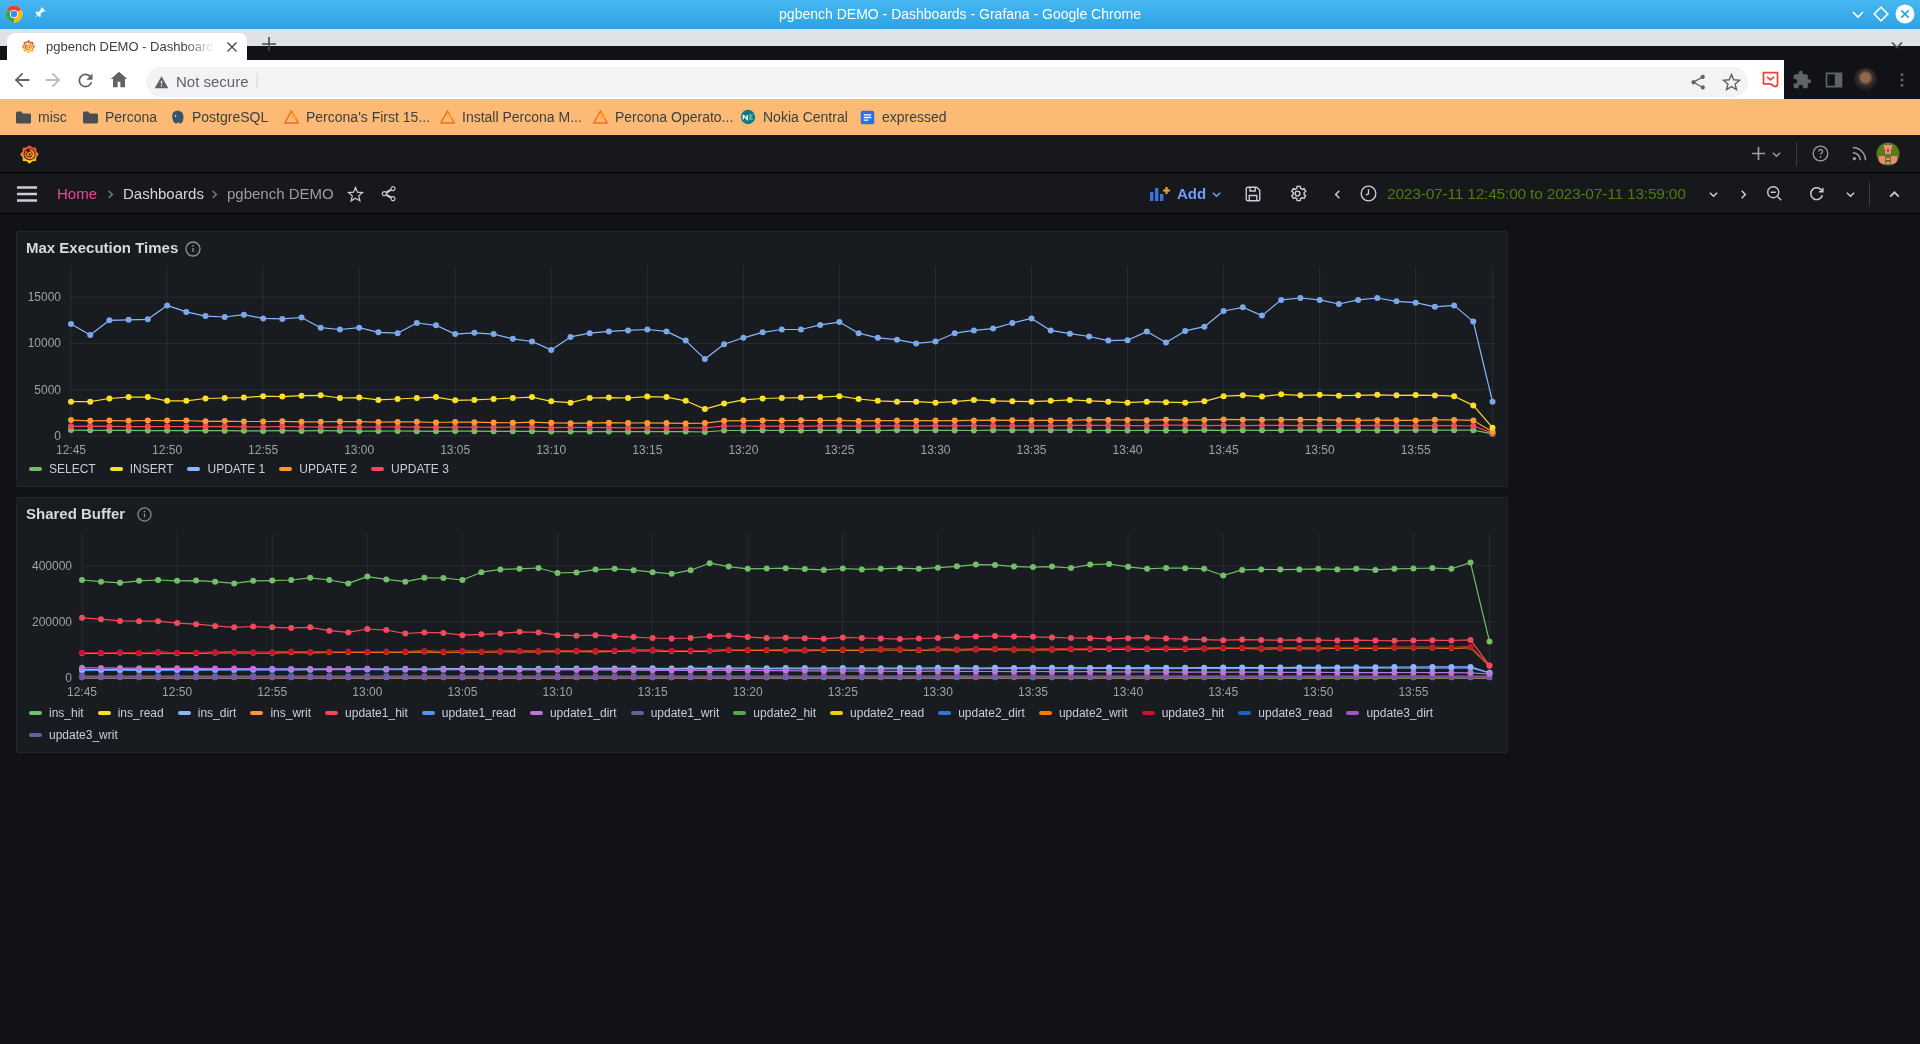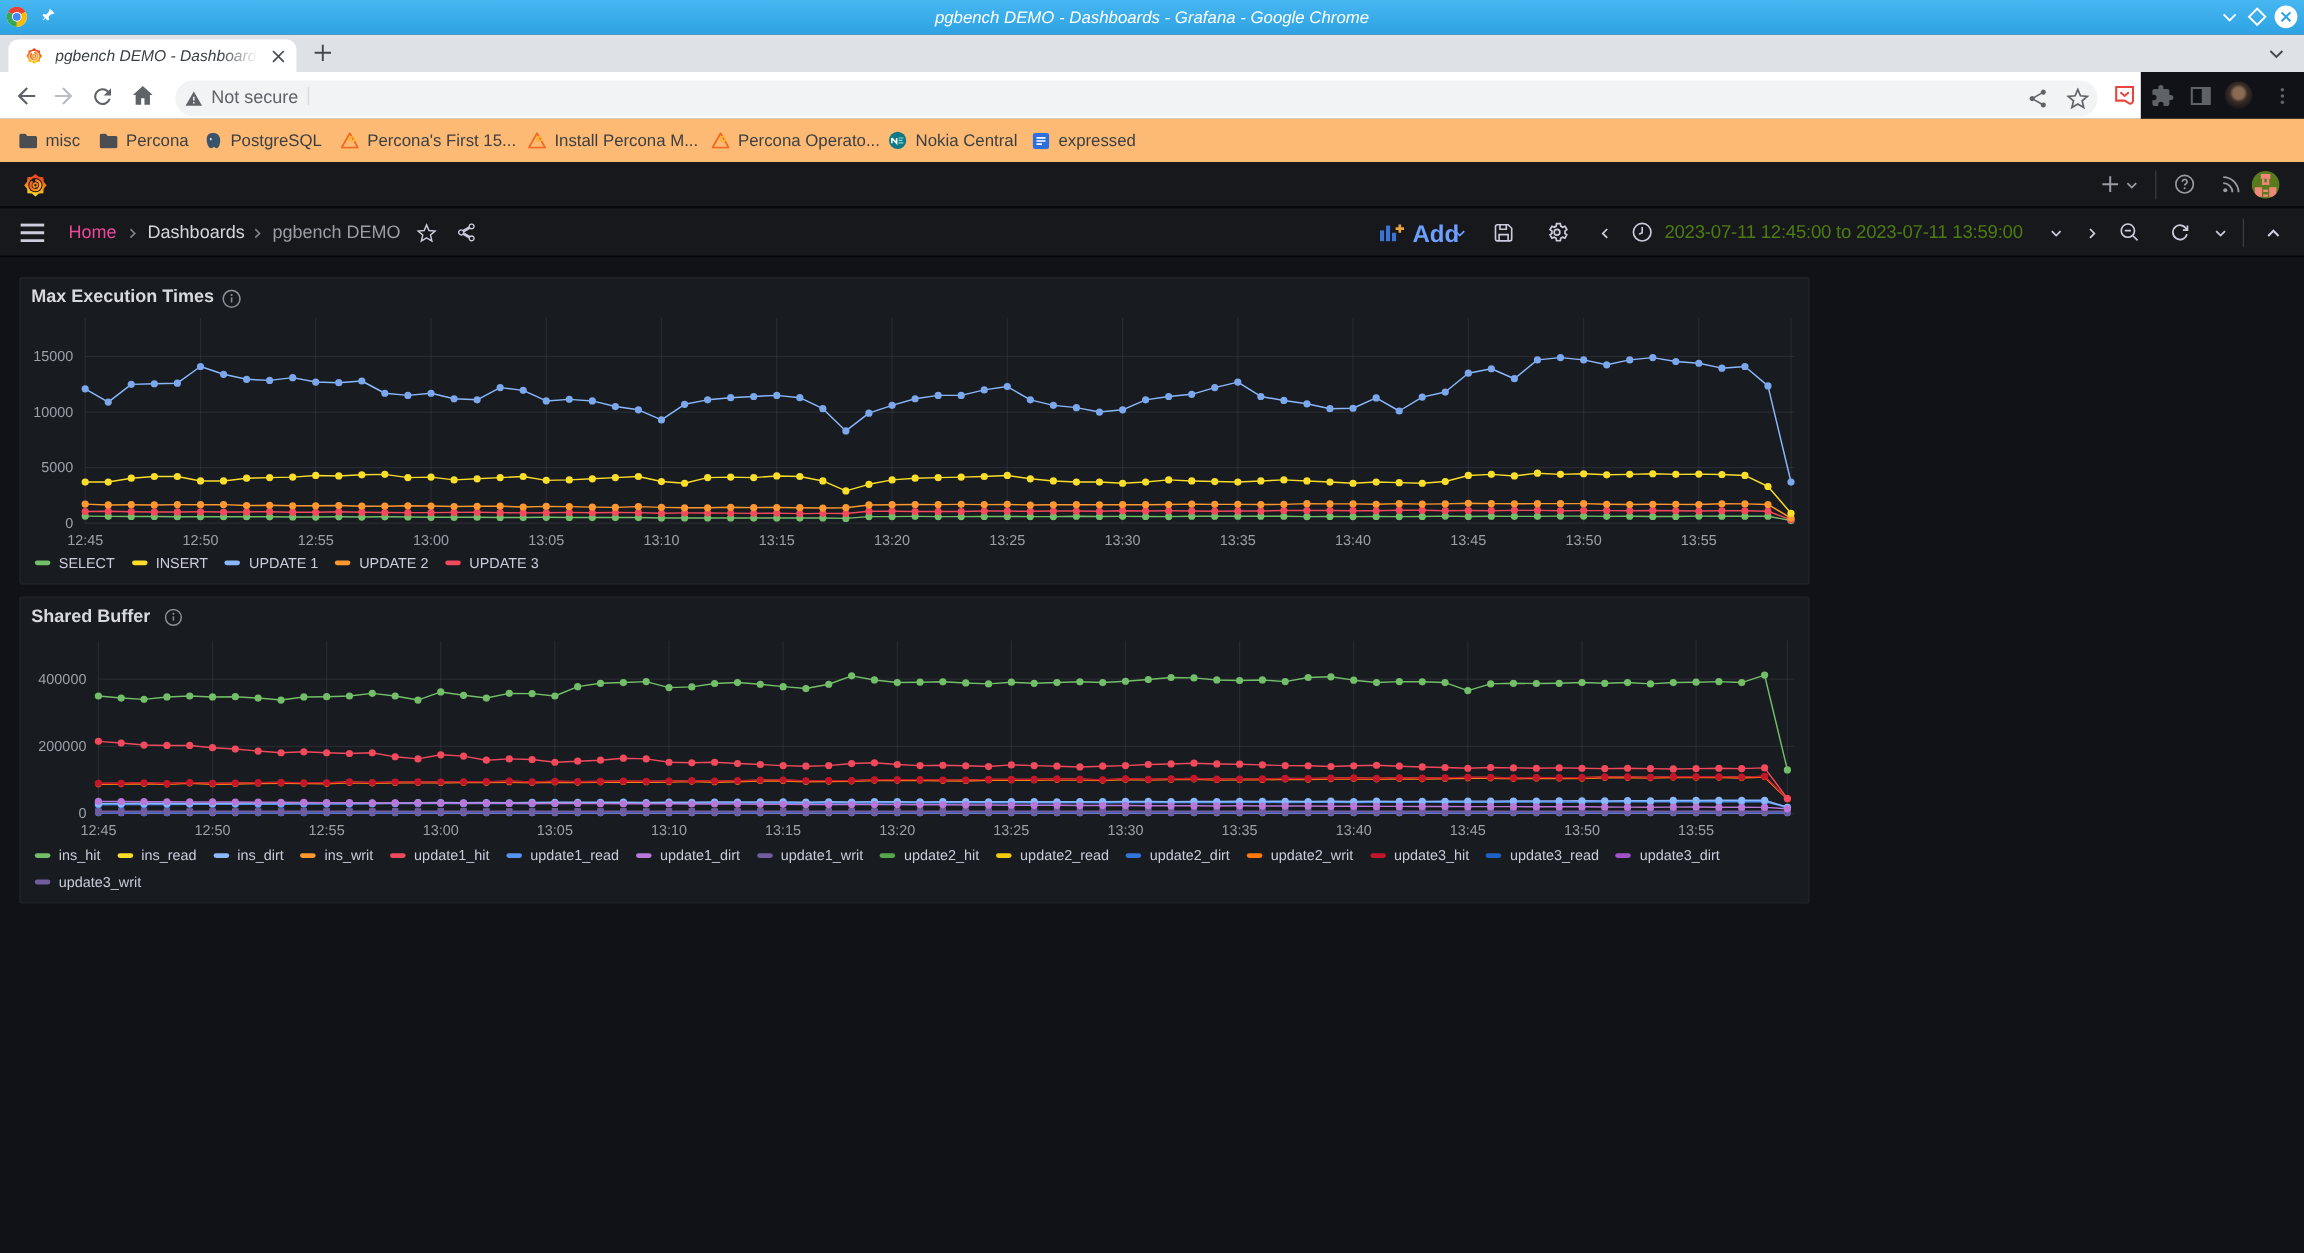--- a/index.html
+++ b/index.html
@@ -1,26 +1,26 @@
 <!DOCTYPE html>
 <html><head>
 <meta charset="utf-8">
 <style>
 * { margin:0; padding:0; box-sizing:border-box; }
 html,body { width:1920px; height:1044px; overflow:hidden; font-family:"Liberation Sans", sans-serif; }
 body { background:#111217; position:relative; }
 
 
 #titlebar { position:absolute; left:0; top:0; width:1920px; height:29px;
-  background:linear-gradient(#46b7f1,#2ea2e3);font-style:italic; }
+  background:linear-gradient(#46b7f1,#2ea2e3); }
 #titlebar .wtitle { position:absolute; left:0; right:0; top:6px; text-align:center;
   color:#fff; font-size:14px; }
 .winbtn { position:absolute; top:4px; color:#fff; }
 
-#tabbar { position:absolute; left:0; top:29px; width:1920px; height:31px; background:#dee1e6;font-style:italic; }
+#tabbar { position:absolute; left:0; top:29px; width:1920px; height:17px; background:#dee1e6; }
 #tab { position:absolute; left:7px; top:4px; width:240px; height:27px; background:#fff;
   border-radius:8px 8px 0 0; }
 #tab .tabtitle { position:absolute; left:39px; top:6px; font-size:13px; color:#3c4043; width:172px;
   overflow:hidden; white-space:nowrap;
   -webkit-mask-image:linear-gradient(90deg,#000 80%,transparent 98%);
   mask-image:linear-gradient(90deg,#000 80%,transparent 98%); }
 #newtab { position:absolute; left:262px; top:8px; }
 
 #toolbar { position:absolute; left:0; top:60px; width:1784px; height:39px; background:#fff; }
 #urlbar { position:absolute; left:146px; top:7px; width:1602px; height:30px; background:#f1f3f4;
@@ -256,21 +256,21 @@
     <svg width="16" height="16" style="position:absolute;left:381px;top:12px" viewBox="0 0 24 24">
         <path d="M18 16a3 3 0 0 0-2 .8l-8-4.6a3.3 3.3 0 0 0 0-1.4l8-4.6A3 3 0 1 0 15 4a3.3 3.3 0 0 0 .1.7L7 9.3a3 3 0 1 0 0 4.4l8.1 4.7A3 3 0 1 0 18 16z" fill="none" stroke="#ccccdc" stroke-width="1.7"></path>
       </svg>
 
     <svg width="20" height="18" style="position:absolute;left:1150px;top:11px" viewBox="0 0 20 18">
         <rect x="0" y="7" width="3.4" height="9" fill="#3b73d9"></rect>
         <rect x="5" y="3" width="3.4" height="13" fill="#3b73d9"></rect>
         <rect x="10" y="9" width="3.4" height="7" fill="#3b73d9"></rect>
         <path d="M16.5 2v7M13 5.5h7" stroke="#e8a33d" stroke-width="2.2"></path>
       </svg>
-    <span style="position:absolute;left:1177px;top:11px;font-size:20px;font-weight:bold;color:#6e9fff">Add</span>
+    <span style="position:absolute;left:1177px;top:11px;font-size:15px;font-weight:bold;color:#6e9fff">Add</span>
     <svg width="11" height="11" style="position:absolute;left:1211px;top:15px" viewBox="0 0 12 12">
         <path d="M2 4l4 4 4-4" fill="none" stroke="#6e9fff" stroke-width="1.6"></path>
       </svg>
     <svg width="18" height="18" style="position:absolute;left:1244px;top:11px" viewBox="0 0 24 24">
         <path d="M5 3h12l4 4v12a2 2 0 0 1-2 2H5a2 2 0 0 1-2-2V5a2 2 0 0 1 2-2z" fill="none" stroke="#ccccdc" stroke-width="1.8"></path>
         <path d="M8 3v5h7V3M7 21v-7h10v7" fill="none" stroke="#ccccdc" stroke-width="1.8"></path>
       </svg>
     <svg width="19" height="19" style="position:absolute;left:1288px;top:10px" viewBox="0 0 24 24">
         <path fill="none" stroke="#ccccdc" stroke-width="1.8" d="M12 9a3 3 0 1 0 3 3 3 3 0 0 0-3-3zm8.5 3a8.5 8.5 0 0 0-.1-1.2l2-1.5-2-3.5-2.4 1a7.7 7.7 0 0 0-2-1.2L15.5 3h-4l-.4 2.6a7.7 7.7 0 0 0-2 1.2l-2.4-1-2 3.5 2 1.5A8.5 8.5 0 0 0 6.6 12a8.5 8.5 0 0 0 .1 1.2l-2 1.5 2 3.5 2.4-1a7.7 7.7 0 0 0 2 1.2l.4 2.6h4l.4-2.6a7.7 7.7 0 0 0 2-1.2l2.4 1 2-3.5-2-1.5a8.5 8.5 0 0 0 .2-1.2z"></path>
       </svg>

